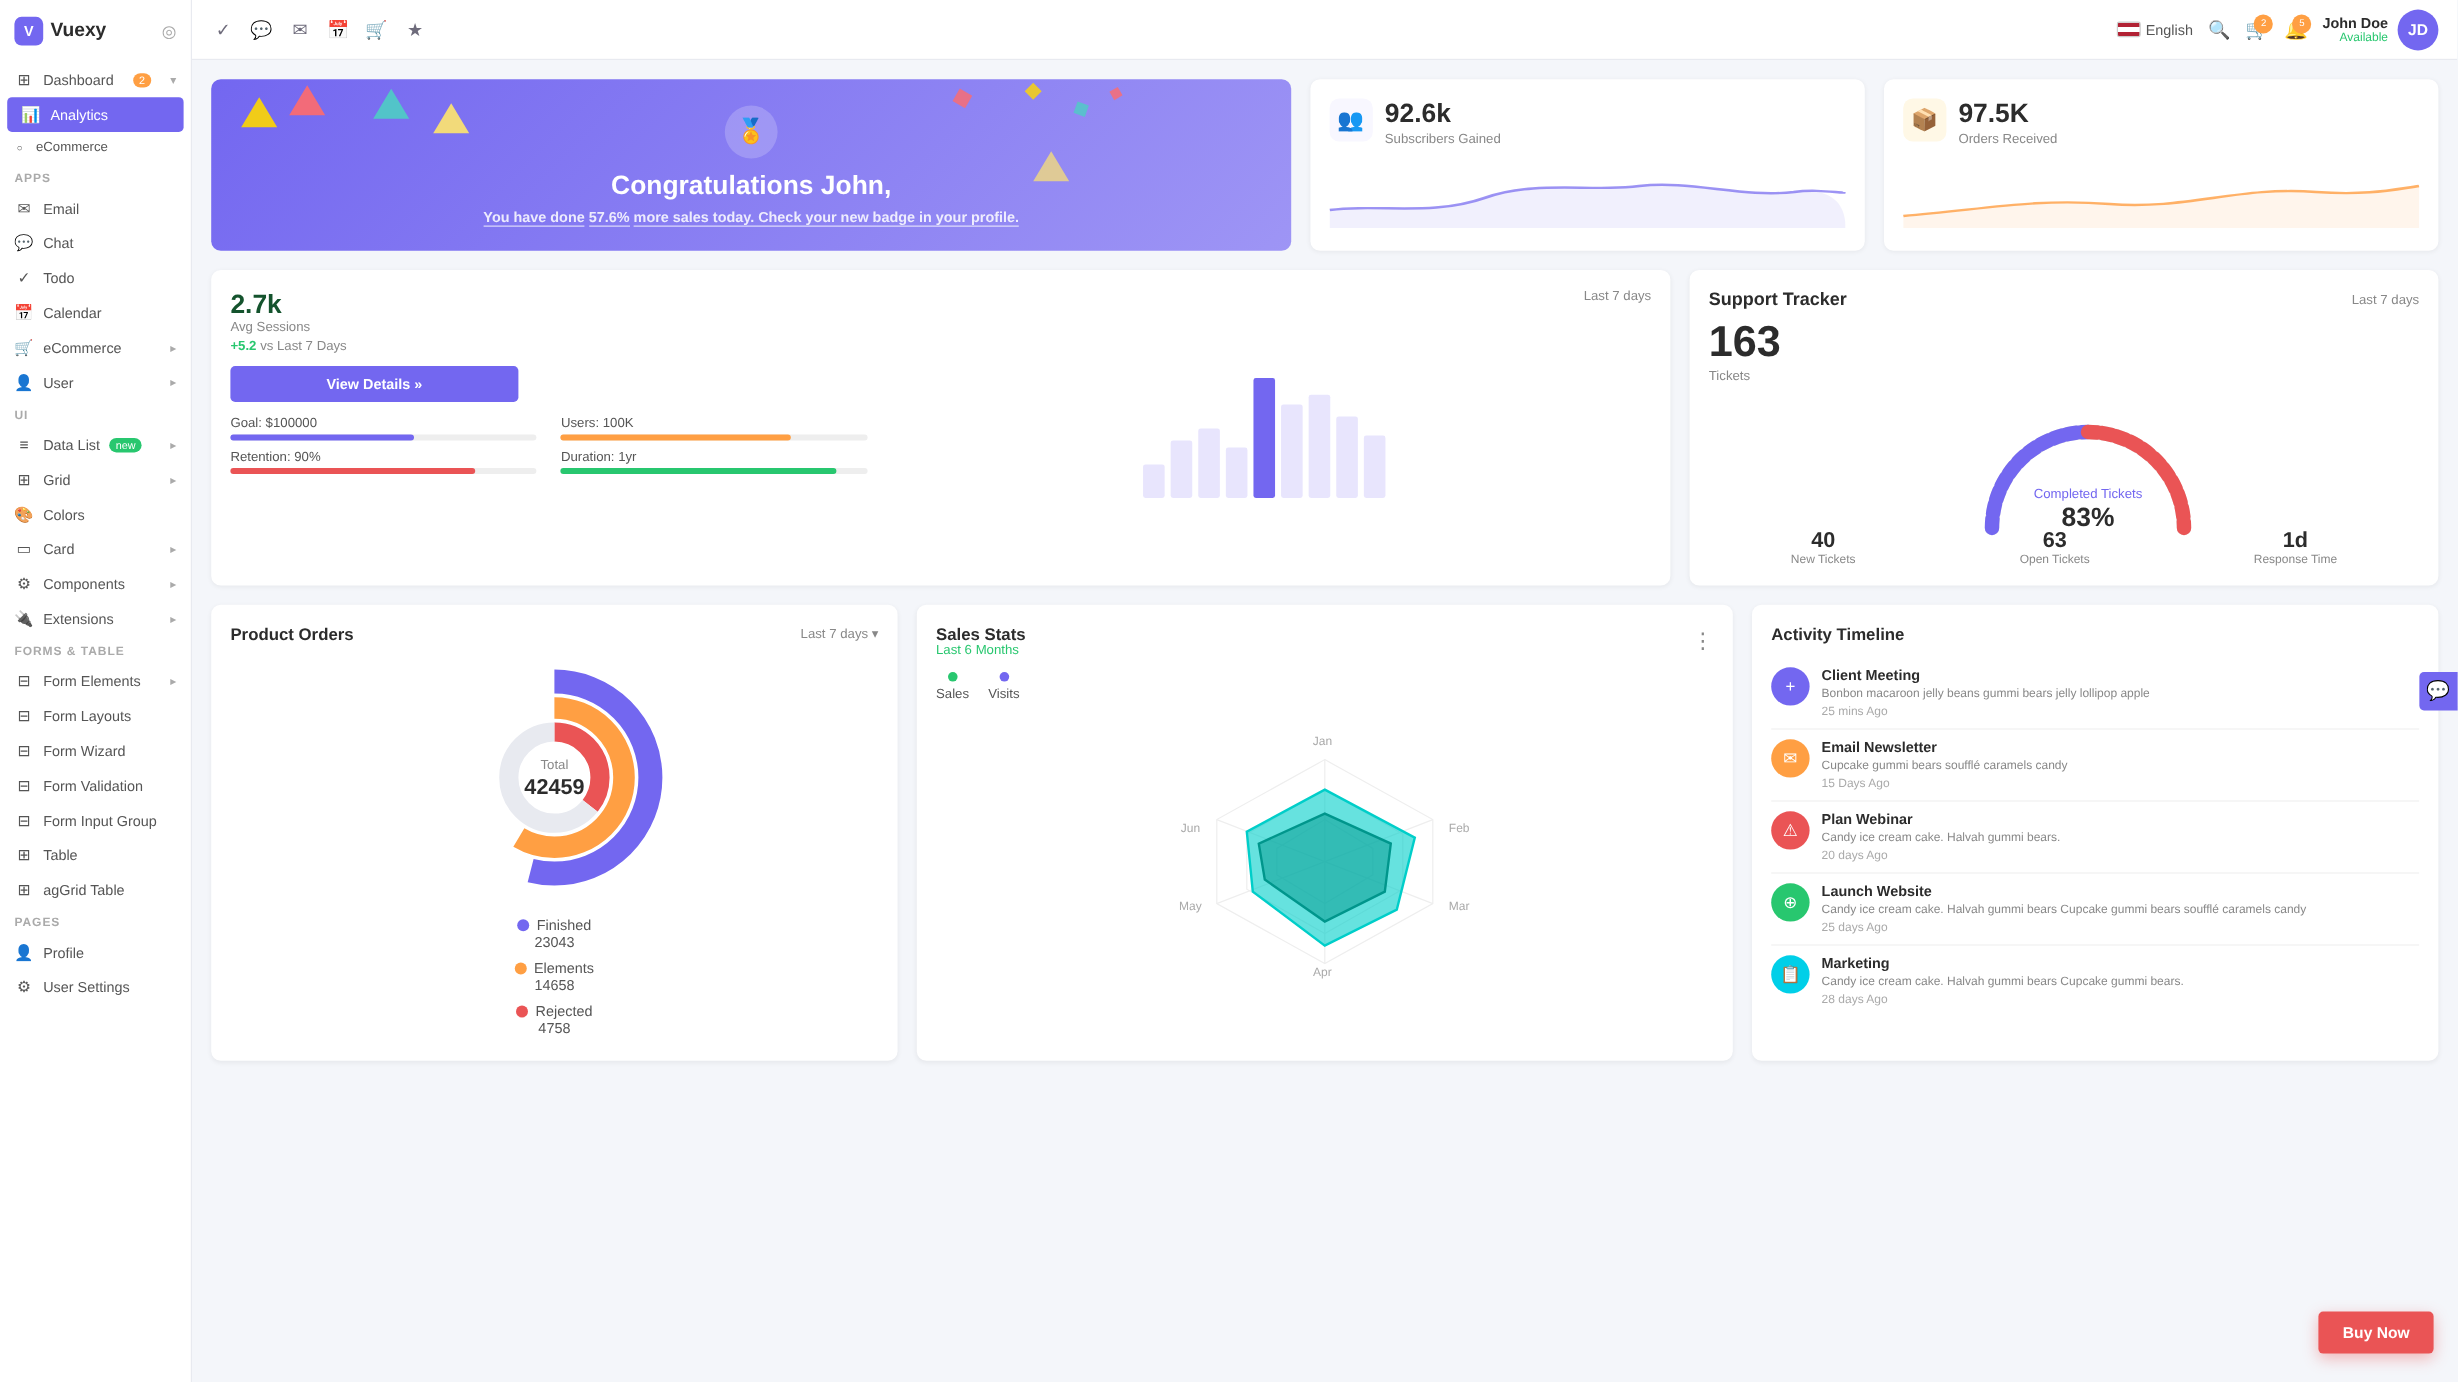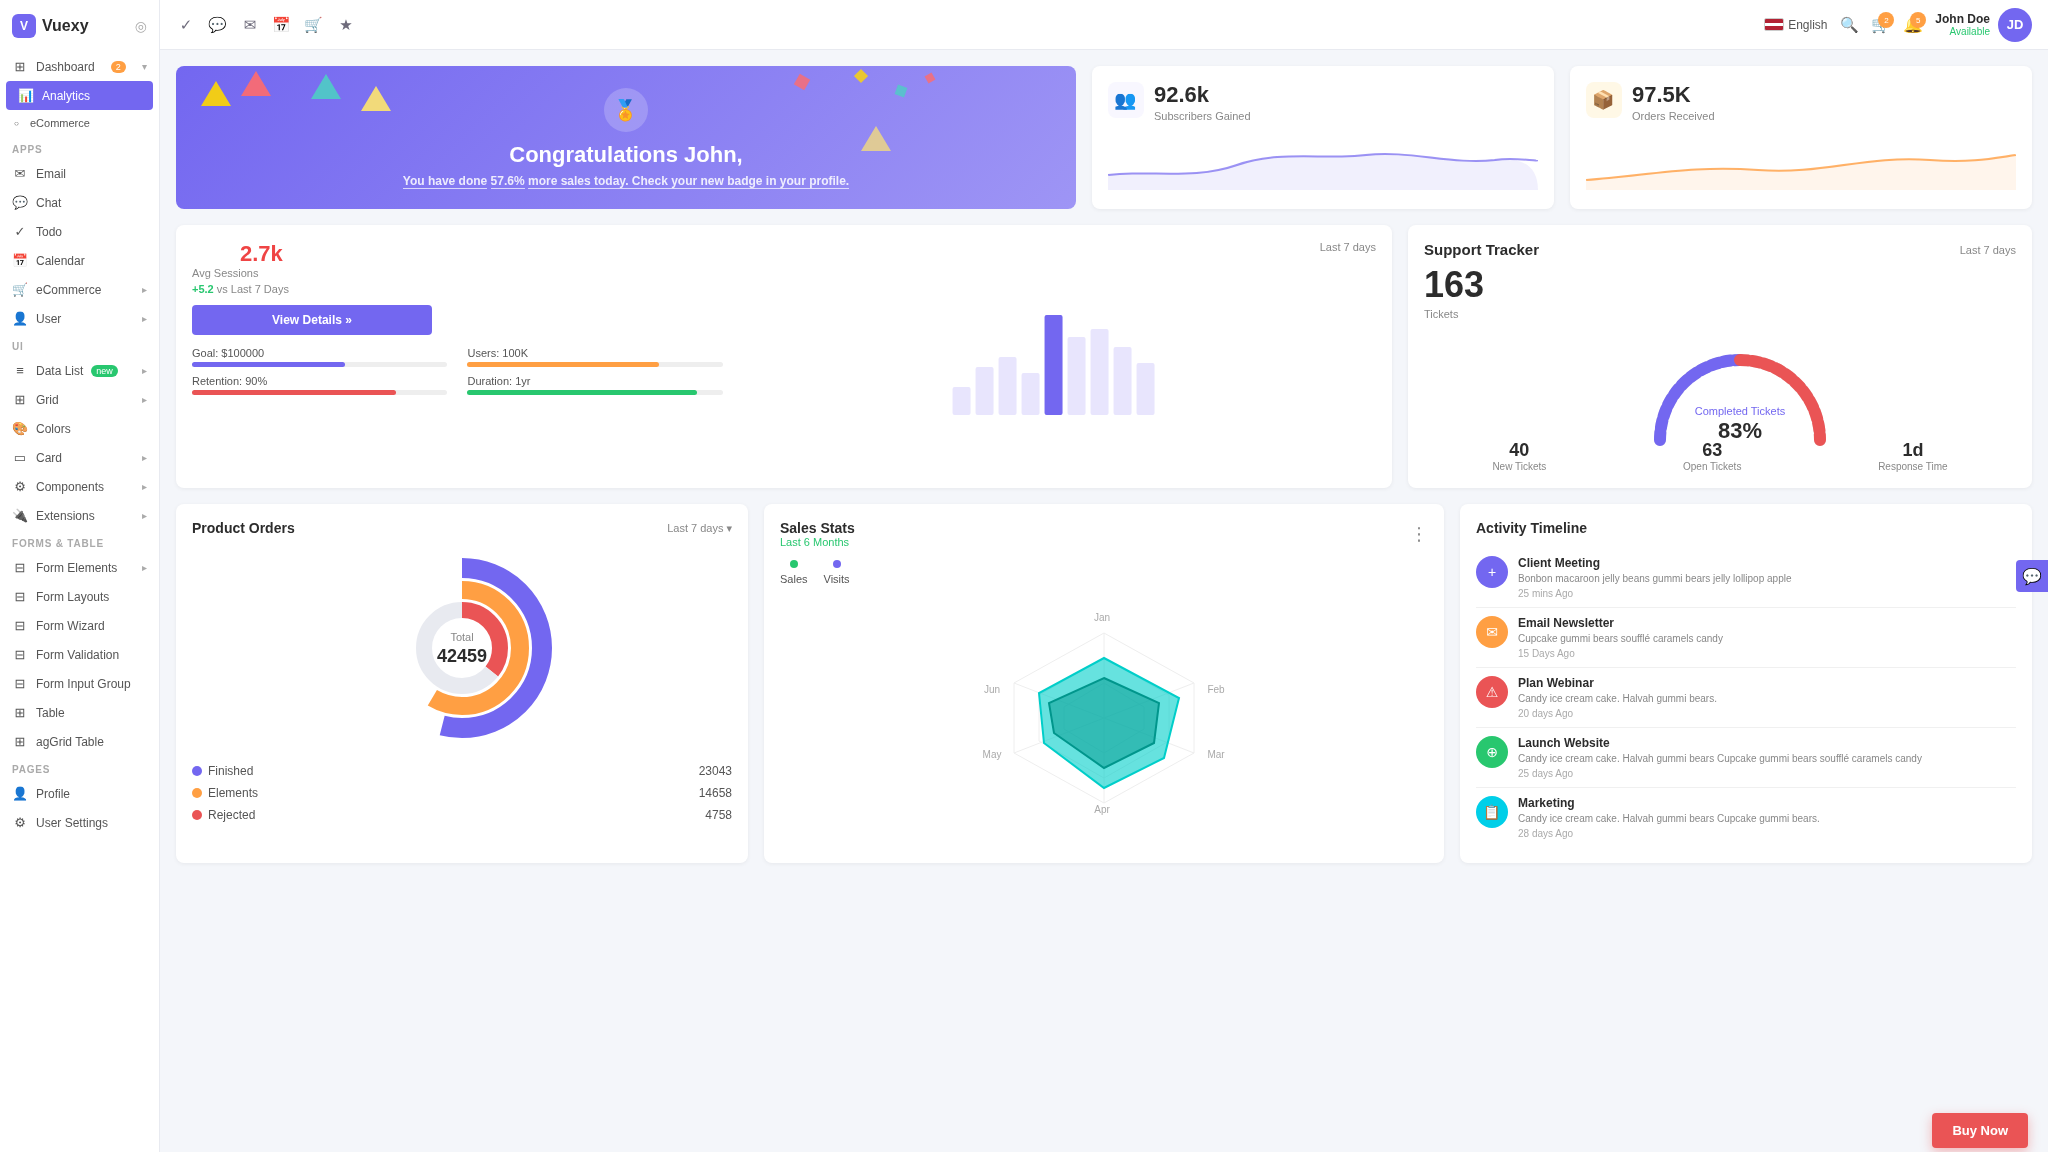--- a/index.html
+++ b/index.html
@@ -55,21 +55,21 @@
     .stat-card { flex: 1; padding: 16px; display: flex; flex-direction: column; }
     .stat-card-top { display: flex; align-items: flex-start; gap: 10px; margin-bottom: 8px; }
     .stat-icon { width: 36px; height: 36px; background: #f8f7ff; border-radius: 8px; display: flex; align-items: center; justify-content: center; font-size: 18px; }
     .stat-value { font-size: 22px; font-weight: 700; color: #2c2c2c; }
     .stat-label { font-size: 11px; color: #888; margin-top: 2px; }
     .stat-chart { flex: 1; min-height: 50px; }
 
     
     .sessions-card { flex: 2; padding: 16px; }
     .sessions-header { display: flex; justify-content: space-between; align-items: flex-start; }
-    .sessions-value { font-size: 22px; font-weight: 700; color: #ef4444; margin-left: 48px; }
+    .sessions-value { font-size: 22px; font-weight: 700; color: #14532d; }
     .sessions-label { font-size: 11px; color: #888; }
     .sessions-change { font-size: 11px; margin-top: 4px; }
     .sessions-change .up { color: #28c76f; font-weight: 600; }
     .sessions-time { font-size: 11px; color: #888; }
     .view-details-btn { background: #7367f0; color: #fff; border: none; border-radius: 4px; padding: 8px 20px; font-size: 12px; font-weight: 600; cursor: pointer; margin-top: 10px; width: 240px; }
     .progress-grid { display: grid; grid-template-columns: 1fr 1fr; gap: 8px 20px; margin-top: 12px; }
     .progress-item label { font-size: 11px; color: #555; margin-bottom: 3px; display: block; }
     .progress-bar-wrap { height: 5px; background: #eee; border-radius: 3px; }
     .progress-bar { height: 100%; border-radius: 3px; }
 
@@ -92,41 +92,41 @@
     .sales-stats-card { flex: 1.2; padding: 16px; }
     .activity-card { flex: 1; padding: 16px; }
     .card-header { display: flex; justify-content: space-between; align-items: center; margin-bottom: 12px; }
     .card-title { font-size: 14px; font-weight: 600; color: #2c2c2c; }
     .card-sub { font-size: 11px; color: #888; }
     .card-time { font-size: 11px; color: #888; }
 
     
     .donut-wrap { display: flex; align-items: flex-end; justify-content: center; margin: 10px 0; }
     .donut-legend { margin-top: 12px; }
-    .legend-item { display: flex; justify-content: space-between; align-items: center; padding: 4px 0; }
+    .legend-item { display: flex; justify-content: space-between; align-items: center; padding: 4px 0; flex-direction: column; }
     .legend-dot { width: 10px; height: 10px; border-radius: 50%; display: inline-block; margin-right: 6px; }
     .legend-label { font-size: 12px; color: #555; }
     .legend-value { font-size: 12px; color: #555; font-weight: 500; }
 
     
     .sales-legend { display: flex; gap: 16px; margin-bottom: 8px; }
     .sales-legend-item { display: flex; align-items: center; gap: 5px; font-size: 11px; color: #555; flex-direction: column; }
     .sales-legend-dot { width: 8px; height: 8px; border-radius: 50%; }
 
     
     .timeline-item { display: flex; gap: 10px; padding: 8px 0; border-bottom: 1px solid #f0f0f0; }
     .timeline-item:last-child { border-bottom: none; }
     .timeline-icon { width: 32px; height: 32px; border-radius: 50%; display: flex; align-items: center; justify-content: center; color: #fff; font-size: 14px; flex-shrink: 0; }
     .timeline-content { flex: 1; }
     .timeline-title { font-size: 12px; font-weight: 600; color: #2c2c2c; }
     .timeline-desc { font-size: 10px; color: #888; line-height: 1.4; margin-top: 2px; }
     .timeline-time { font-size: 10px; color: #aaa; margin-top: 2px; }
 
     
-    .buy-now-btn { position: fixed; bottom: 4px; right: 20px; background: #ea5455; color: #fff; border: none; border-radius: 4px; padding: 10px 20px; font-size: 13px; font-weight: 600; cursor: pointer; box-shadow: 0 4px 12px rgba(234,84,85,0.4); }
+    .buy-now-btn { position: fixed; bottom: 24px; right: 20px; background: #ea5455; color: #fff; border: none; border-radius: 4px; padding: 10px 20px; font-size: 13px; font-weight: 600; cursor: pointer; box-shadow: 0 4px 12px rgba(234,84,85,0.4); }
 
     
     .chat-widget { position: fixed; right: 0; top: 50%; transform: translateY(-50%); background: #7367f0; width: 32px; height: 32px; border-radius: 4px 0 0 4px; display: flex; align-items: center; justify-content: center; color: #fff; font-size: 16px; cursor: pointer; }
 
     svg text { font-family: 'Segoe UI', sans-serif; }
   </style>
 </head>
 <body>
 
 <div id="sidebar">

